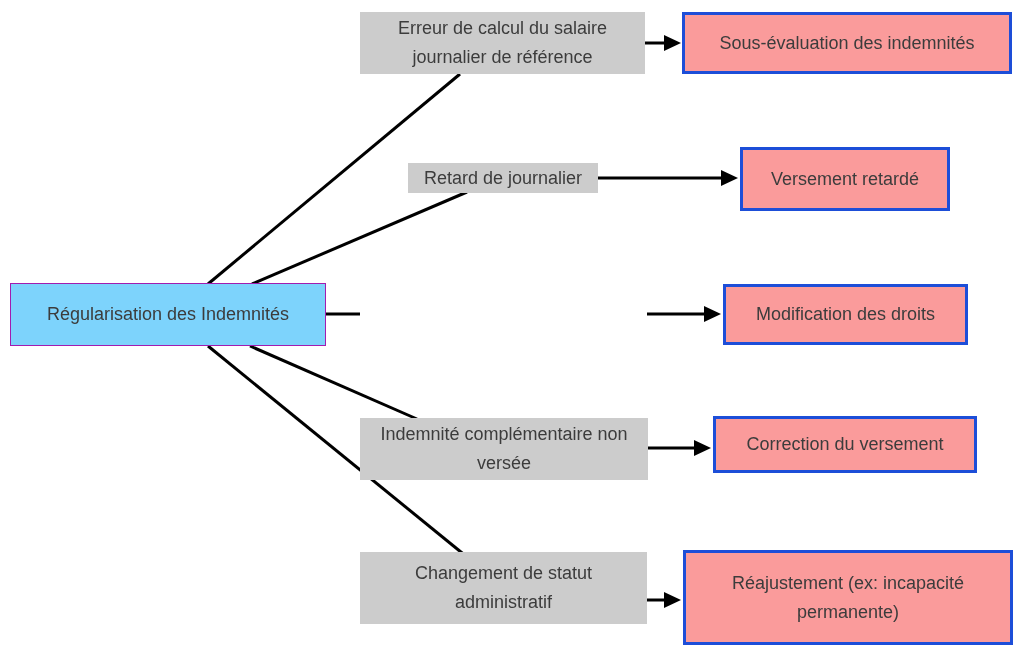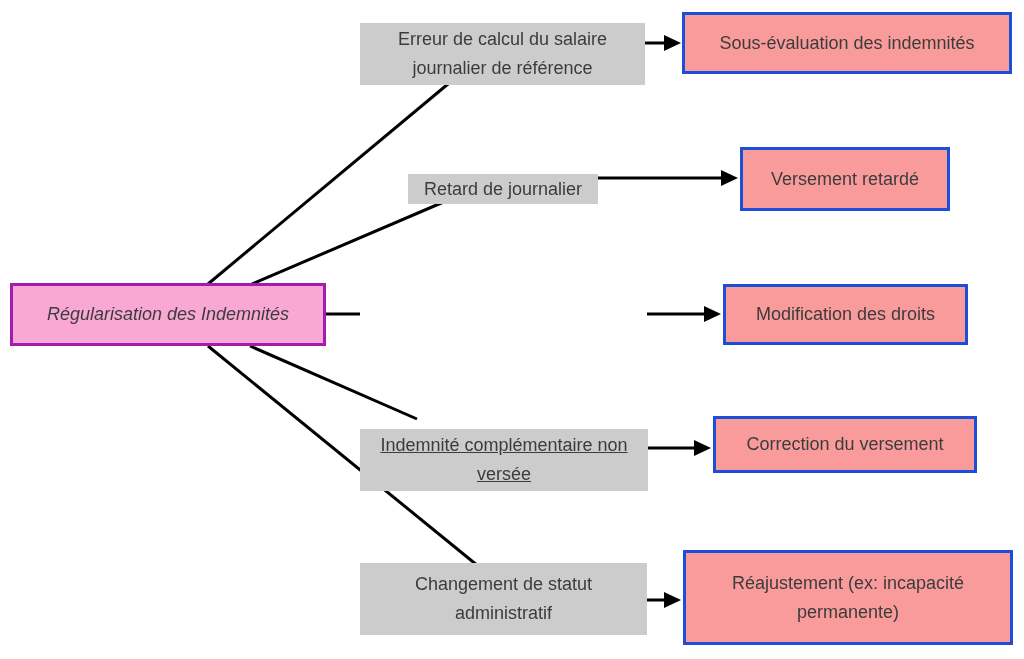--- a/index.html
+++ b/index.html
@@ -28,40 +28,38 @@
     align-items: center;
     justify-content: center;
     text-align: center;
     box-sizing: border-box;
     font-size: 18px;
     line-height: 29px;
     color: #3c3c3c;
     padding: 2px 8px;
   }
   .node-root {
-    background: #f9a8d4;
-    border: 3px solid #a21caf;
-    font-style: italic;
+    background: #7dd3fc;
+    border: 1px solid #a21caf;
   }
   .node-cause {
     background: #cccccc;
     border: none;
-    margin-top: 11px;
   }
   .node-effect {
     background: #fa9b9b;
     border: 3px solid #1d4ed8;
   }
   
   .pos-root   { left: 10px;  top: 283px; width: 316px; height: 63px; }
   
   .pos-cause1 { left: 360px; top: 12px;  width: 285px; height: 62px; }
   .pos-cause2 { left: 408px; top: 163px; width: 190px; height: 30px; }
   .pos-cause3 { left: 360px; top: 284px; width: 287px; height: 63px; }
-  .pos-cause4 { left: 360px; top: 418px; width: 288px; height: 62px; text-decoration: underline; }
+  .pos-cause4 { left: 360px; top: 418px; width: 288px; height: 62px; }
   .pos-cause5 { left: 360px; top: 552px; width: 287px; height: 72px; }
   
   .pos-effect1 { left: 682px; top: 12px;  width: 330px; height: 62px; }
   .pos-effect2 { left: 740px; top: 147px; width: 210px; height: 64px; }
   .pos-effect3 { left: 723px; top: 284px; width: 245px; height: 61px; }
   .pos-effect4 { left: 713px; top: 416px; width: 264px; height: 57px; }
   .pos-effect5 { left: 683px; top: 550px; width: 330px; height: 95px; padding-left: 8px; }
 </style>
 </head>
 <body>

